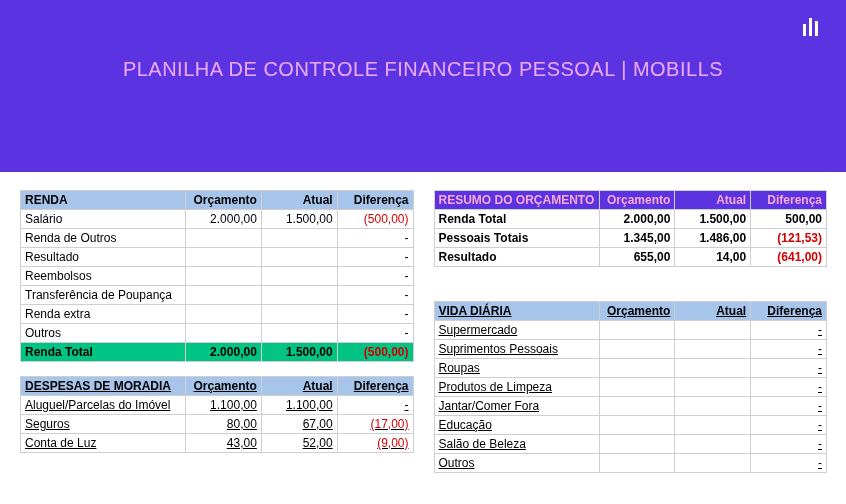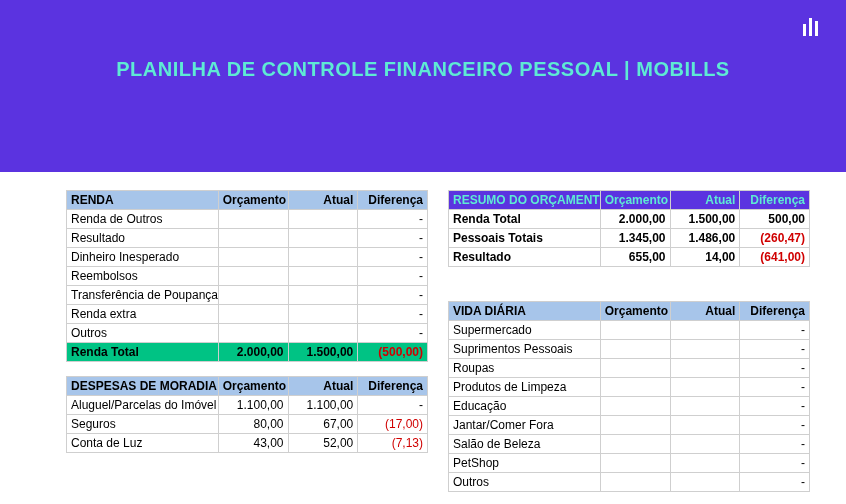--- a/index.html
+++ b/index.html
@@ -13,22 +13,22 @@
   .banner {
     background: #5b33e0;
     height: 172px;
     position: relative;
     display: flex;
     align-items: flex-start;
     justify-content: center;
     padding-top: 58px;
   }
   .banner-title {
-    color: #5eead4;
-    font-weight: bold;
+    color: #f0abfc;
+    font-weight: normal;
     font-size: 20px;
     letter-spacing: 0.5px;
   }
   .bars-icon {
     position: absolute;
     top: 18px;
     right: 28px;
     display: flex;
     gap: 3px;
     align-items: flex-end;
@@ -38,49 +38,48 @@
     width: 3px;
     background: #fff;
   }
   .bars-icon span:nth-child(1){ height: 12px; }
   .bars-icon span:nth-child(2){ height: 18px; }
   .bars-icon span:nth-child(3){ height: 15px; }
 
   .content {
     display: flex;
     gap: 20px;
-    padding: 18px 36px 0 20px;
-    margin-left: 46px;
+    padding: 18px 19px 0 20px;
   }
   .col {
     flex: 1;
     min-width: 0;
   }
 
   table {
     width: 100%;
     border-collapse: collapse;
     table-layout: fixed;
   }
-  table + table { margin-top: 14px; }
+  table + table { margin-top: 14px; text-decoration: underline; }
 
   th, td {
     border: 1px solid #cfcfcf;
     padding: 2px 4px;
     height: 19px;
     vertical-align: middle;
     white-space: nowrap;
     overflow: hidden;
   }
   th {
     font-weight: bold;
     text-align: left;
   }
   .h-blue th { background: #a7c5ea; }
-  .h-purple th { background: #5b33e0; color: #5eead4; }
+  .h-purple th { background: #5b33e0; color: #f9a8d4; }
 
   col.name { width: 42%; }
   col.num  { width: 19.3%; }
 
   td.num, th.num { text-align: right; }
   td.neg { color: #d00000; }
 
   tr.total-green td {
     background: #00c384;
     font-weight: bold;
@@ -113,33 +112,33 @@
       <thead class="h-blue">
         <tr>
           <th>RENDA</th>
           <th class="num">Orçamento</th>
           <th class="num">Atual</th>
           <th class="num">Diferença</th>
         </tr>
       </thead>
       <tbody>
           <tr>
+            <td>Salário</td>
+            <td class="num">2.000,00</td>
+            <td class="num">1.500,00</td>
+            <td class="num neg">(500,00)</td>
+          </tr>
+          <tr>
             <td>Renda de Outros</td>
             <td class="num"></td>
             <td class="num"></td>
             <td class="num">-</td>
           </tr>
           <tr>
             <td>Resultado</td>
-            <td class="num"></td>
-            <td class="num"></td>
-            <td class="num">-</td>
-          </tr>
-          <tr>
-            <td>Dinheiro Inesperado</td>
             <td class="num"></td>
             <td class="num"></td>
             <td class="num">-</td>
           </tr>
           <tr>
             <td>Reembolsos</td>
             <td class="num"></td>
             <td class="num"></td>
             <td class="num">-</td>
           </tr>
@@ -197,21 +196,21 @@
           <tr>
             <td>Seguros</td>
             <td class="num">80,00</td>
             <td class="num">67,00</td>
             <td class="num neg">(17,00)</td>
           </tr>
           <tr>
             <td>Conta de Luz</td>
             <td class="num">43,00</td>
             <td class="num">52,00</td>
-            <td class="num neg">(7,13)</td>
+            <td class="num neg">(9,00)</td>
           </tr>
         </tbody>
     </table>
 
   </div>
 
   <div class="col">
 
     <table>
       <colgroup>
@@ -232,21 +231,21 @@
           <tr class="bold">
             <td>Renda Total</td>
             <td class="num">2.000,00</td>
             <td class="num">1.500,00</td>
             <td class="num">500,00</td>
           </tr>
           <tr class="bold">
             <td>Pessoais Totais</td>
             <td class="num">1.345,00</td>
             <td class="num">1.486,00</td>
-            <td class="num neg">(260,47)</td>
+            <td class="num neg">(121,53)</td>
           </tr>
           <tr class="bold">
             <td>Resultado</td>
             <td class="num">655,00</td>
             <td class="num">14,00</td>
             <td class="num neg">(641,00)</td>
           </tr>
         </tbody>
     </table>
 
@@ -284,39 +283,33 @@
             <td class="num"></td>
             <td class="num">-</td>
           </tr>
           <tr>
             <td>Produtos de Limpeza</td>
             <td class="num"></td>
             <td class="num"></td>
             <td class="num">-</td>
           </tr>
           <tr>
+            <td>Jantar/Comer Fora</td>
+            <td class="num"></td>
+            <td class="num"></td>
+            <td class="num">-</td>
+          </tr>
+          <tr>
             <td>Educação</td>
             <td class="num"></td>
             <td class="num"></td>
             <td class="num">-</td>
           </tr>
           <tr>
-            <td>Jantar/Comer Fora</td>
-            <td class="num"></td>
-            <td class="num"></td>
-            <td class="num">-</td>
-          </tr>
-          <tr>
             <td>Salão de Beleza</td>
-            <td class="num"></td>
-            <td class="num"></td>
-            <td class="num">-</td>
-          </tr>
-          <tr>
-            <td>PetShop</td>
             <td class="num"></td>
             <td class="num"></td>
             <td class="num">-</td>
           </tr>
           <tr>
             <td>Outros</td>
             <td class="num"></td>
             <td class="num"></td>
             <td class="num">-</td>
           </tr>

